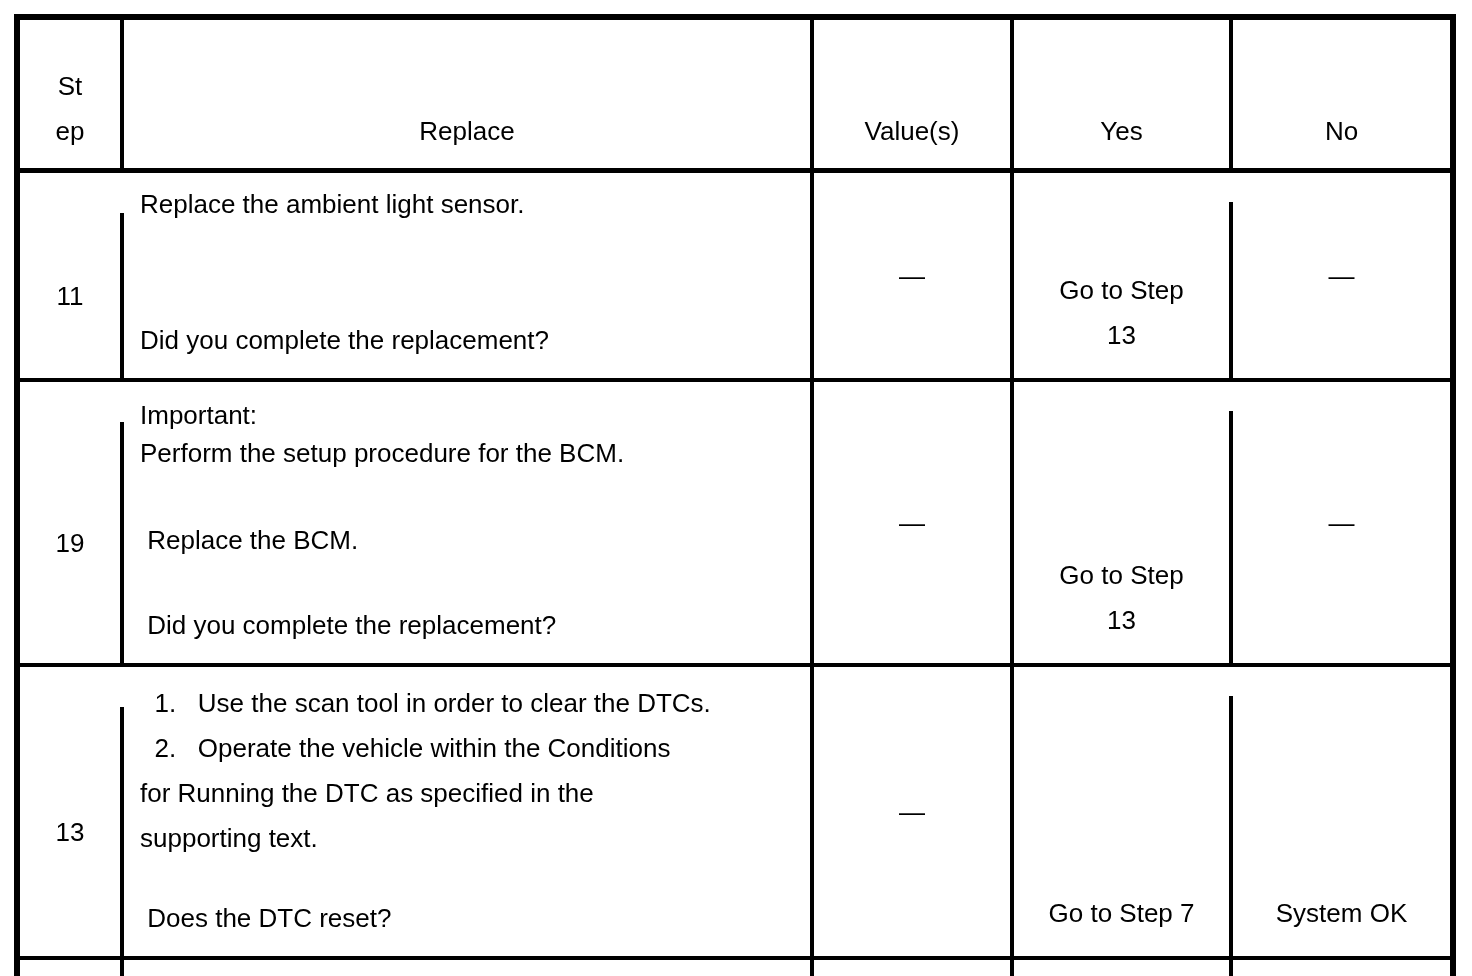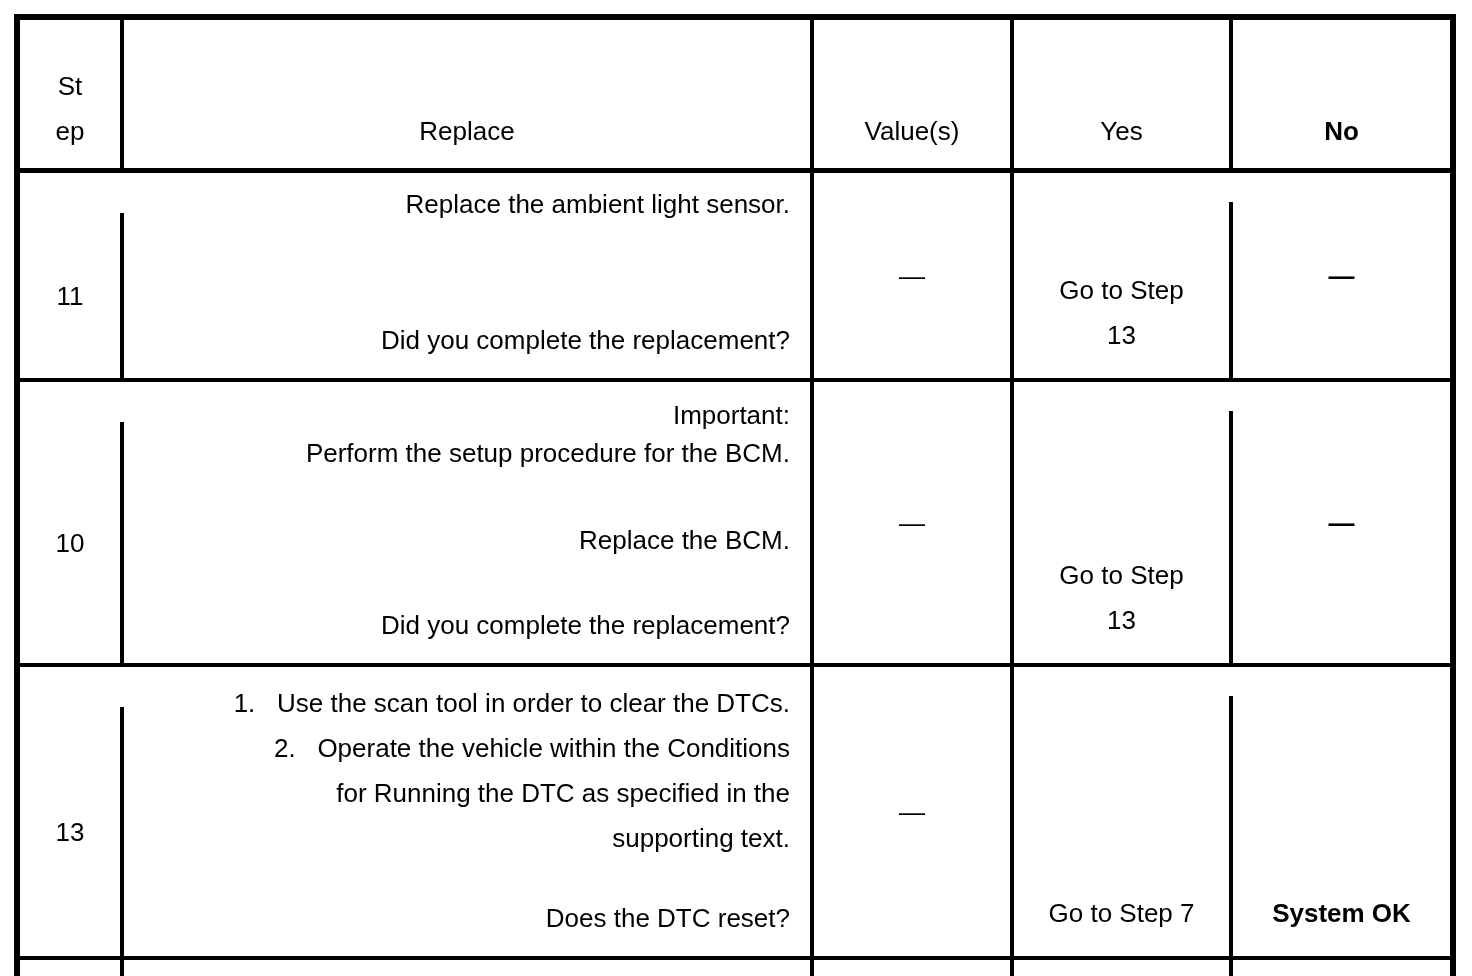--- a/index.html
+++ b/index.html
@@ -29,21 +29,21 @@
     grid-template-rows: 153px 209px 285px 293px 1fr;
   }
   .cell {
     box-sizing: border-box;
     border-right: 4px solid #000000;
     border-bottom: 4px solid #000000;
     font-size: 26px;
     line-height: 34px;
     overflow: hidden;
   }
-  .cell.last-col { border-right: none; font-weight: bold; }
+  .cell.last-col { border-right: none; }
   .cell.hdr { border-bottom-width: 5px; }
   .cell.sliver { border-bottom: none; }
 
   
   .h-cell {
     display: flex;
     align-items: flex-end;
     justify-content: center;
     text-align: center;
     padding-bottom: 14px;
@@ -58,21 +58,20 @@
     justify-content: center;
     margin-top: 40px;
   }
 
   
   .action-cell {
     display: flex;
     flex-direction: column;
     justify-content: space-between;
     padding: 14px 20px 21px 16px;
-    text-align: right;
   }
   .block { white-space: pre-wrap; }
   .block.bold {
     font-weight: normal;
     line-height: 38px;
   }
   .block.list { line-height: 45px; }
 
   
   .center-cell {
@@ -110,21 +109,21 @@
   <div class="cell step-cell">11</div>
   <div class="cell action-cell">
     <div class="block">Replace the ambient light sensor.</div>
     <div class="block">Did you complete the replacement?</div>
   </div>
   <div class="cell center-cell">—</div>
   <div class="cell bottom-cell">Go to Step
 13</div>
   <div class="cell center-cell last-col">—</div>
 
-  <div class="cell step-cell">10</div>
+  <div class="cell step-cell">19</div>
   <div class="cell action-cell">
     <div class="block bold">Important:
 Perform the setup procedure for the BCM.</div>
     <div class="block"> Replace the BCM.</div>
     <div class="block"> Did you complete the replacement?</div>
   </div>
   <div class="cell center-cell">—</div>
   <div class="cell bottom-cell">Go to Step
 13</div>
   <div class="cell center-cell last-col">—</div>

